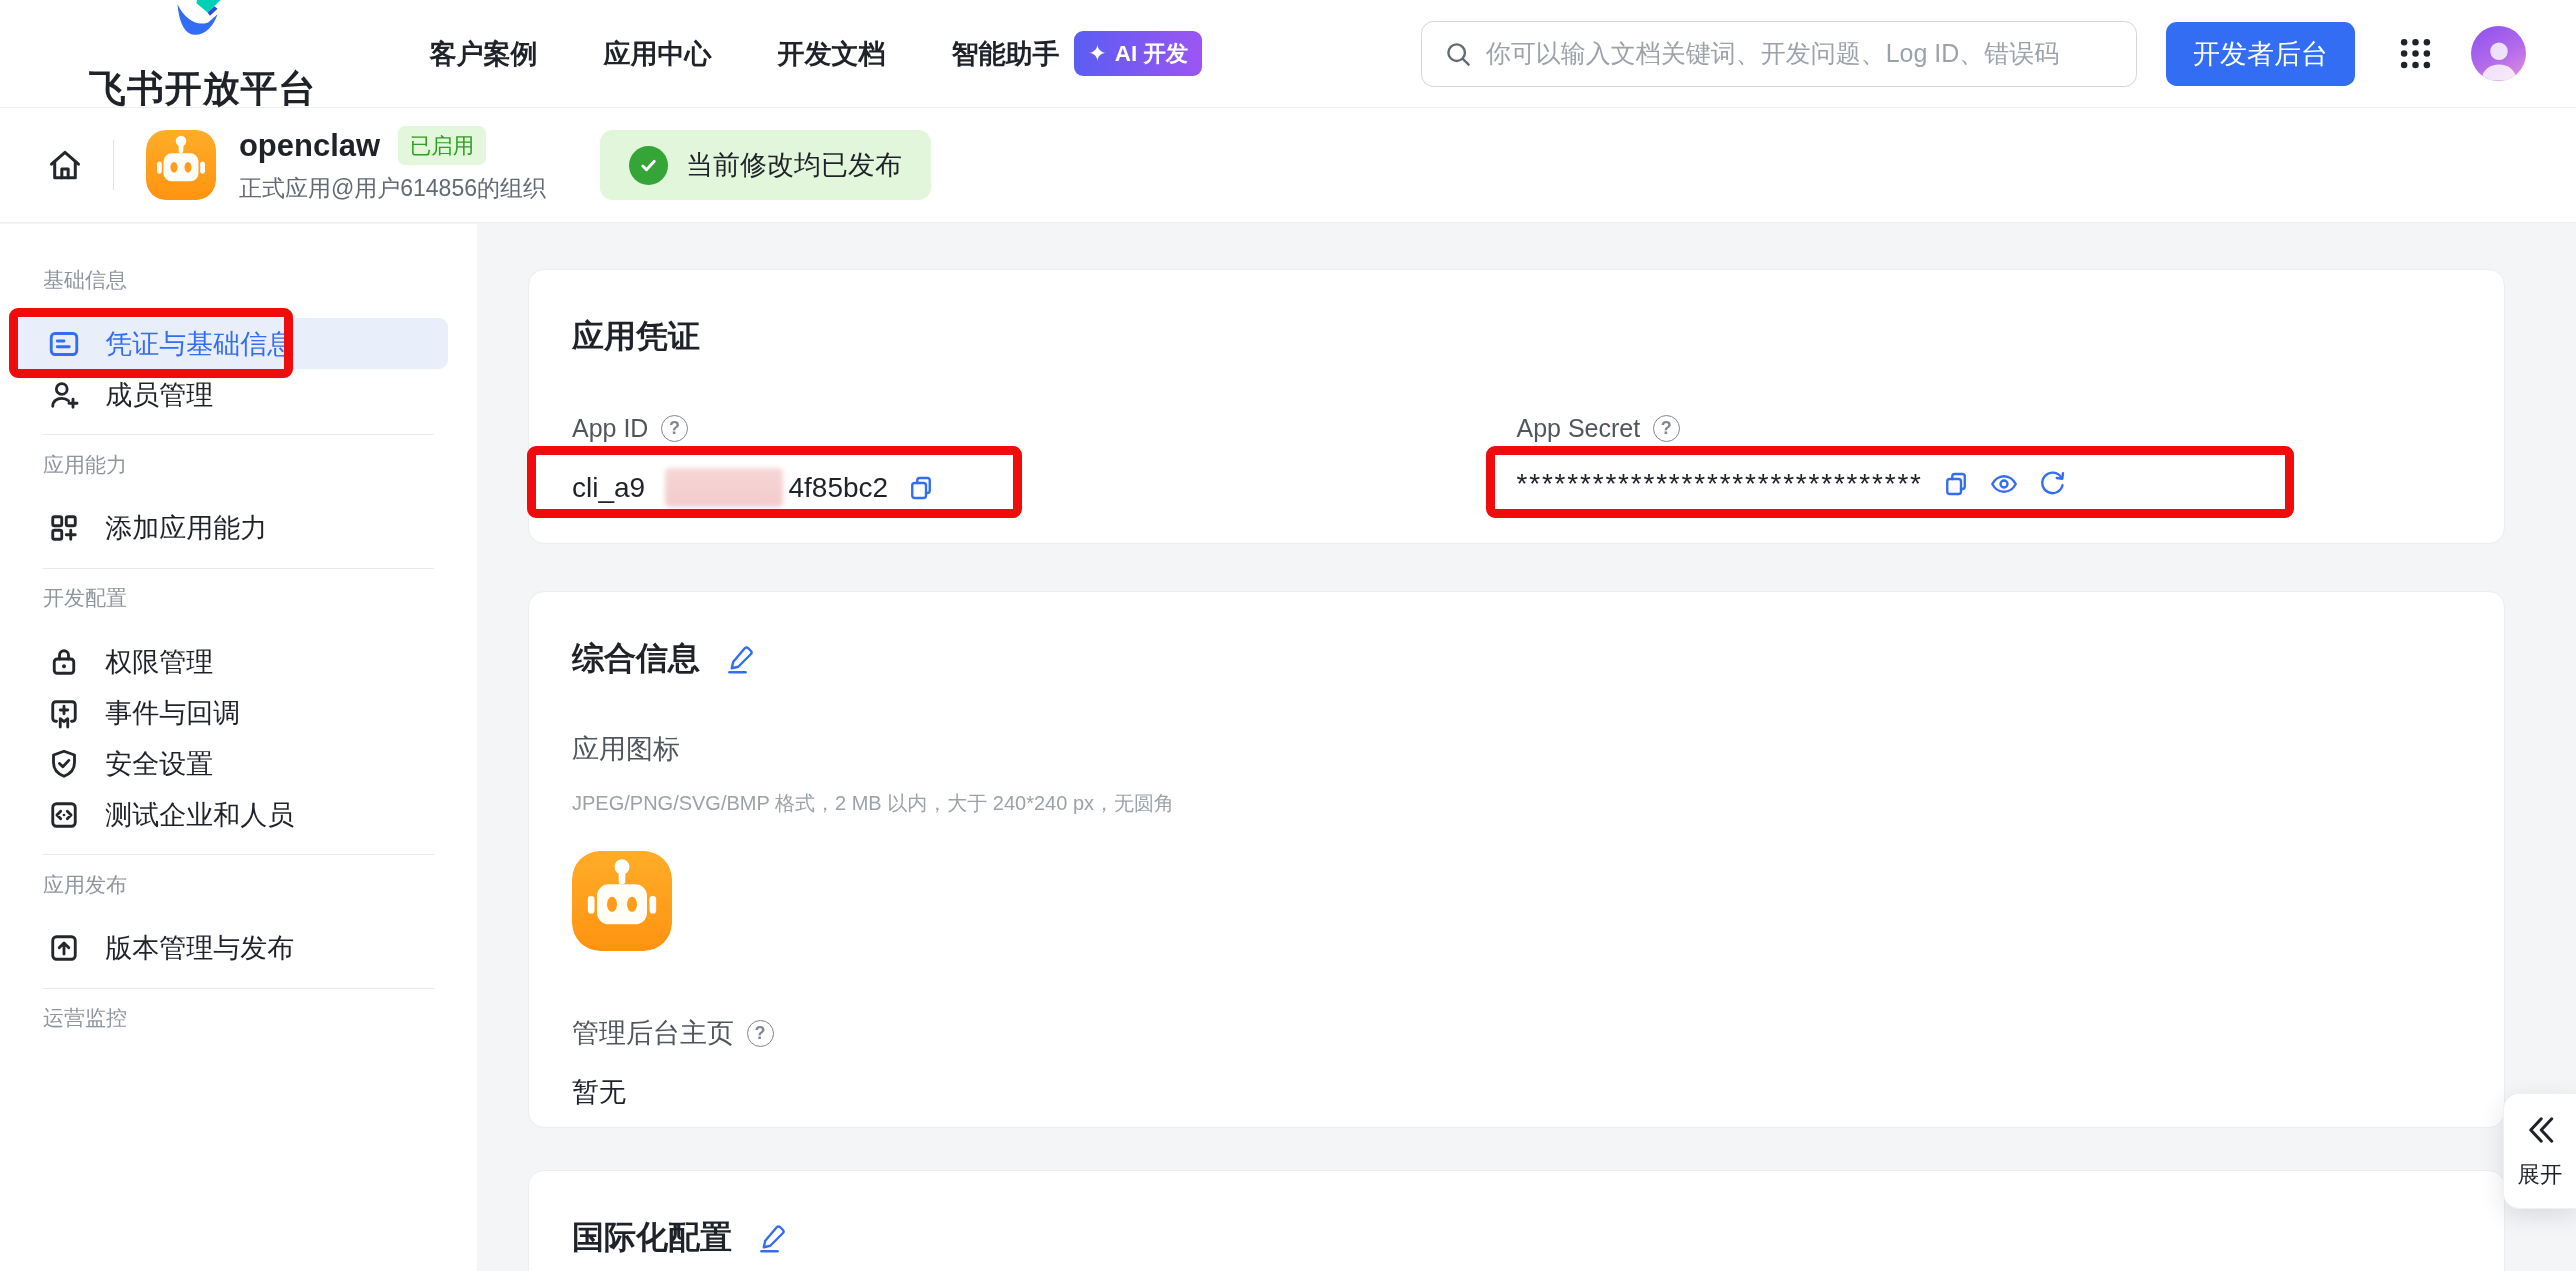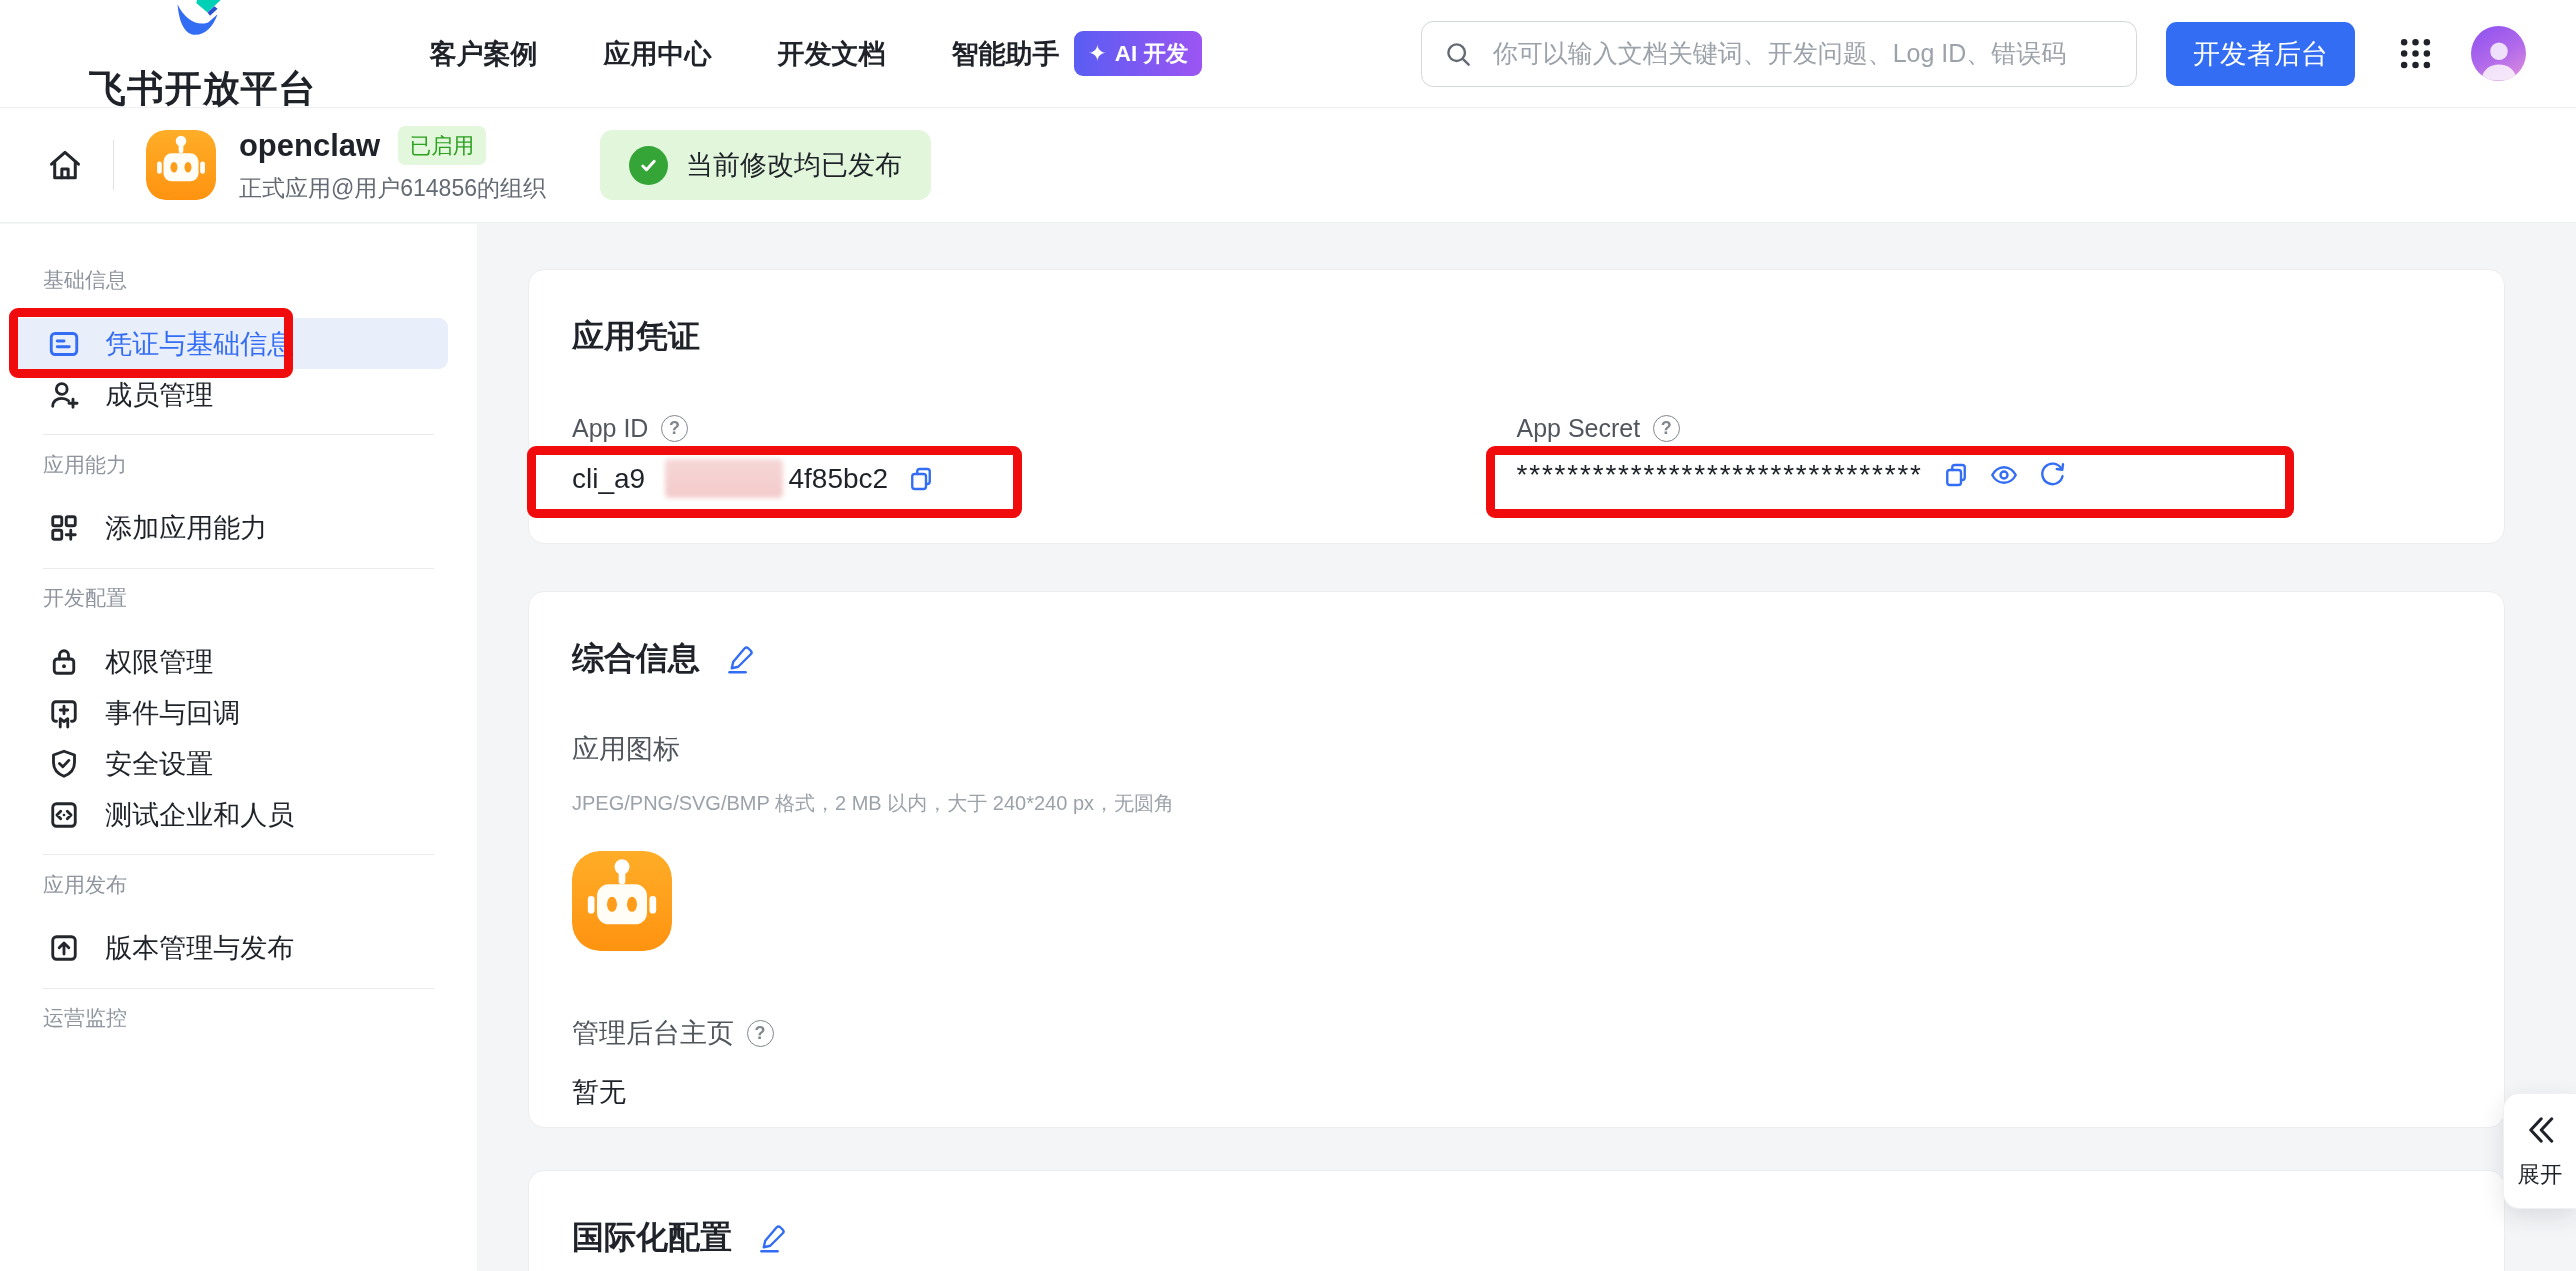--- a/index.html
+++ b/index.html
@@ -13,21 +13,21 @@
   
   .topbar { position:absolute; top:0; left:0; right:0; height:108px; background:#fff;
     border-bottom:0.9px solid #EEEFF1; display:flex; align-items:center; padding:0 50px 0 89px; z-index:5; }
   .brand { display:flex; align-items:center; gap:21.5px; cursor:pointer;flex-direction:column; }
   .brand-text { font-size:37px; font-weight:bold; letter-spacing:0.9px; }
   .nav { display:flex; align-items:center; gap:66px; margin-left:113px; font-size:27px; font-weight:600; }
   .nav-item { display:flex; align-items:center; gap:14.3px; cursor:pointer; white-space:nowrap; }
   .ai-badge { display:inline-flex; align-items:center; gap:8px; padding:7.2px 14.3px; border-radius:9px;
     background:linear-gradient(90deg,#5A5DF3,#9C55F2); color:#fff; font-size:22.4px; font-weight:600; }
   .search { margin-left:auto; width:716px; height:66px; border:1.8px solid #D3D6DA; border-radius:12.5px;
-    display:flex; align-items:center; padding:0 19.7px; gap:19px; background:#fff; }
+    display:flex; align-items:center; padding:0 19.7px; gap:12px; background:#fff; }
   .search input { border:none; outline:none; flex:1; font-size:25px; color:#1F2329; background:transparent;
     font-family:inherit; }
   ::placeholder { color:#9CA2A9; }
   .dev-btn { margin-left:29px; height:64px; padding:0 27px; border:none; border-radius:10.7px; background:#336DF4;
     color:#fff; font-size:27px; display:flex; align-items:center; cursor:pointer; font-family:inherit; white-space:nowrap; }
   .apps-grid { margin-left:41px; cursor:pointer; }
   .avatar { margin-left:36px; width:55px; height:55px; border-radius:50%; cursor:pointer;
     background:linear-gradient(150deg,#9757EE 15%,#B36BEA 55%,#E393DC 100%);
     display:flex; align-items:flex-end; justify-content:center; overflow:hidden; }
 
@@ -65,21 +65,21 @@
   #card-general     { top:367px; height:537px; }
   #card-i18n        { top:946px; height:376px; }
   .card-title { font-size:32px; font-weight:600; display:flex; align-items:center; gap:25px; }
   .edit-btn { background:none; border:none; padding:0; cursor:pointer; color:#336DF4; display:flex; }
 
   .cred-row { display:flex; margin-top:55px; }
   .cred-col { width:959px;text-align:right; }
   .field-label { display:flex; align-items:center; gap:12.5px; font-size:25px; color:#51565D; }
   .help { width:27px; height:27px; border:1.8px solid #81868D; border-radius:50%; font-size:18px; color:#81868D;
     display:flex; align-items:center; justify-content:center; cursor:pointer; flex:none; font-weight:600; }
-  .field-value { margin-top:16px; display:flex; align-items:center; gap:18px; font-size:28px; color:#1F2329; }
+  .field-value { margin-top:25px; display:flex; align-items:center; gap:18px; font-size:28px; color:#1F2329; }
   .secret-text { letter-spacing:1.8px; }
   .redact { display:inline-block; width:118px; height:39px; border-radius:4.5px;
     background:linear-gradient(180deg,#F6D6D6,#F3CBCB); filter:blur(2.7px); margin:0 -12.5px 0 1.8px; }
   .icon-btn { background:none; border:none; padding:0; cursor:pointer; color:#336DF4; display:flex; }
   .ic34 { width:30px; height:30px; }
 
   .sub-label { margin-top:50px; font-size:27px; color:#51565D; display:flex; align-items:center; gap:12.5px; }
   .desc { margin-top:23px; font-size:20px; color:#9CA2A9; }
   .app-preview { margin-top:34px; width:100px; height:100px; border-radius:27px; }
   .home-label { margin-top:64px; }

